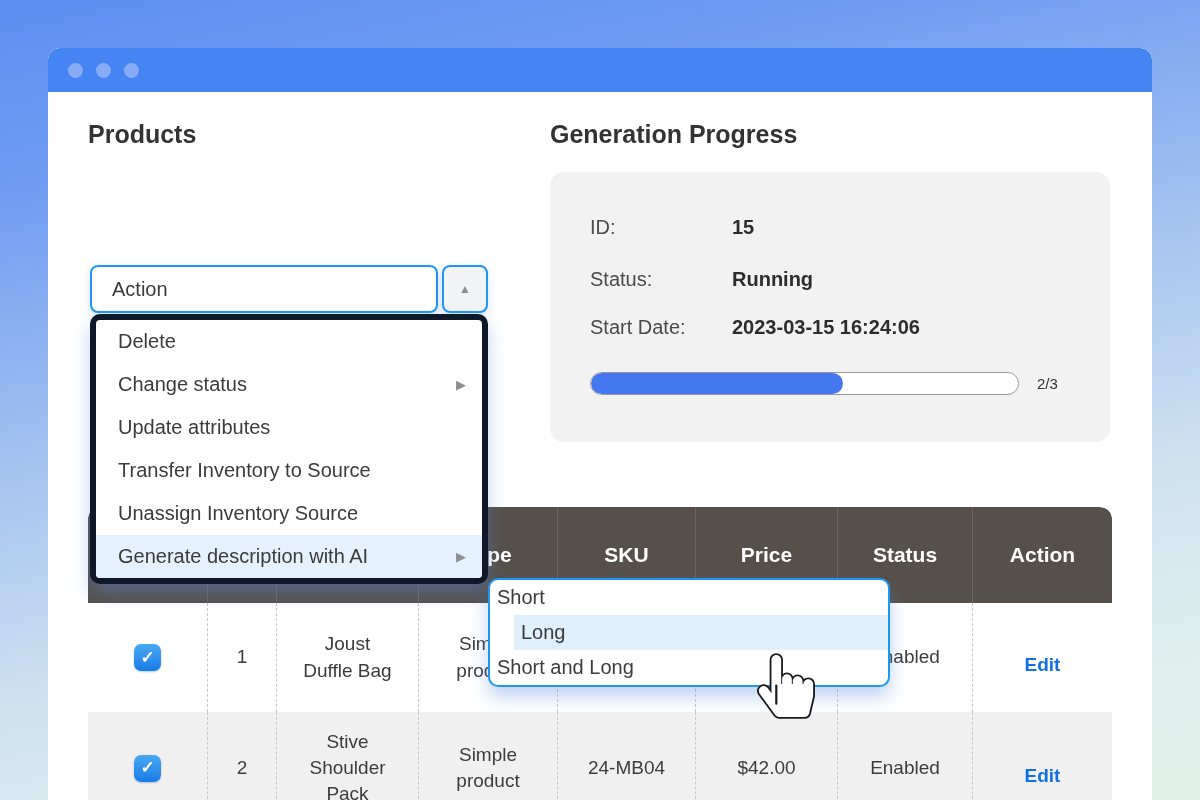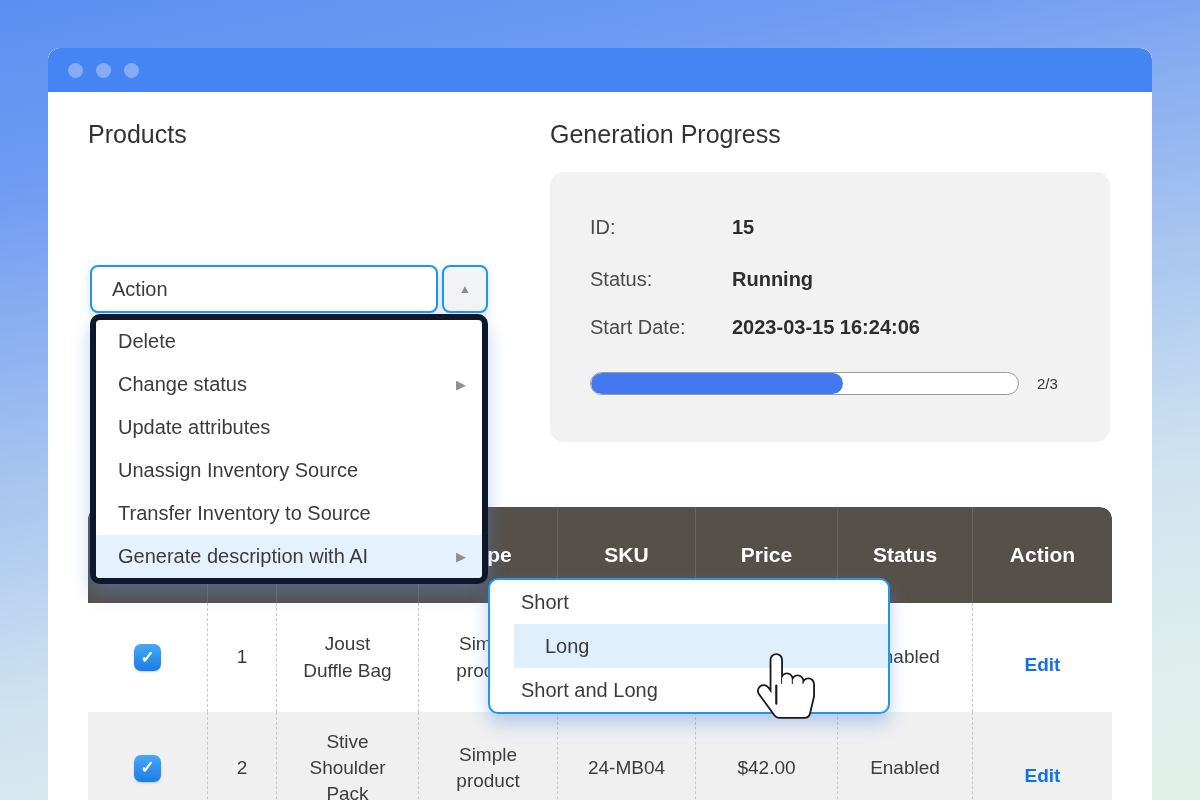--- a/index.html
+++ b/index.html
@@ -10,21 +10,21 @@
     background:linear-gradient(168deg,#5c8ff3 0%,#6f9cf2 18%,#a6c3f0 45%,#cfe3f0 68%,#ddeeed 85%,#e1f1e9 100%); }
 
   
   .window { position:absolute; left:48px; top:48px; width:1104px; height:752px;
     background:#ffffff; border-radius:12px 12px 0 0; overflow:hidden; }
   .titlebar { position:absolute; left:0; top:0; width:100%; height:44px;
     background:#4484f3; border-radius:12px 12px 0 0;
     display:flex; align-items:center; padding-left:20px; gap:13px; }
   .dot { width:15px; height:15px; border-radius:50%; background:#87abf5; }
 
-  .page-title { position:absolute; font-size:25px; font-weight:400; color:#333333; }
+  .page-title { position:absolute; font-size:25px; font-weight:700; color:#333333; }
   #products-title { left:40px; top:72px; }
   #gp-title { left:502px; top:72px; }
 
   
   .gp-card { position:absolute; left:502px; top:124px; width:560px; height:270px;
     background:#f2f2f3; border-radius:14px; }
   .gp-row { position:absolute; left:40px; display:flex; }
   .gp-label { width:142px; font-size:20px; color:#4a4a4a; }
   .gp-value { font-size:20px; font-weight:700; color:#2d2d2d; }
   .gp-bar-row { position:absolute; left:40px; top:200px; display:flex; align-items:center; gap:18px; width:500px; }
@@ -47,22 +47,22 @@
     border:6px solid #0f172a; border-radius:10px; overflow:hidden;
     box-shadow:0 10px 18px rgba(90,140,220,.38); z-index:5; }
   .menu-item { height:43px; display:flex; align-items:center; justify-content:space-between;
     padding:0 16px 0 22px; font-size:20px; color:#3b3b3b; cursor:pointer; }
   .menu-item.highlight { background:#e5f2fd; }
   .submenu-arrow { font-size:13px; color:#8f8f8f; }
 
   .submenu { position:absolute; left:440px; top:530px; width:402px; background:#ffffff;
     border:2px solid #1e96f3; border-radius:10px; overflow:hidden;
     box-shadow:0 10px 18px rgba(90,140,220,.38); z-index:6; }
-  .submenu-item { height:44px; display:flex; align-items:center;
-    padding-left:31px; font-size:20px; color:#3b3b3b; cursor:pointer; }
+  .submenu-item { height:35px; display:flex; align-items:center;
+    padding-left:7px; font-size:20px; color:#3b3b3b; cursor:pointer; }
   .submenu-item.highlight { background:#e0effc;margin-left:24px; }
 
   
   .table { position:absolute; left:40px; top:459px; width:1024px; z-index:1;
     border-radius:12px 12px 0 0; overflow:hidden; }
   .thead { display:flex; height:96px; background:#56504a; border-radius:12px 12px 0 0; }
   .th { display:flex; align-items:center; justify-content:center;
     color:#ffffff; font-size:21px; font-weight:700; border-right:1px solid #6c665f; }
   .th:last-child { border-right:none; }
   .tr { display:flex; }
@@ -178,24 +178,24 @@
         <span>Delete</span>
       </div>
       <div class="menu-item">
         <span>Change status</span>
         <span class="submenu-arrow">▶</span>
       </div>
       <div class="menu-item">
         <span>Update attributes</span>
       </div>
       <div class="menu-item">
+        <span>Transfer Inventory to Source</span>
+      </div>
+      <div class="menu-item">
         <span>Unassign Inventory Source</span>
-      </div>
-      <div class="menu-item">
-        <span>Transfer Inventory to Source</span>
       </div>
       <div class="menu-item highlight">
         <span>Generate description with AI</span>
         <span class="submenu-arrow">▶</span>
       </div>
     </div>
 
     <div class="submenu">
       <div class="submenu-item">
         <span>Short</span>

